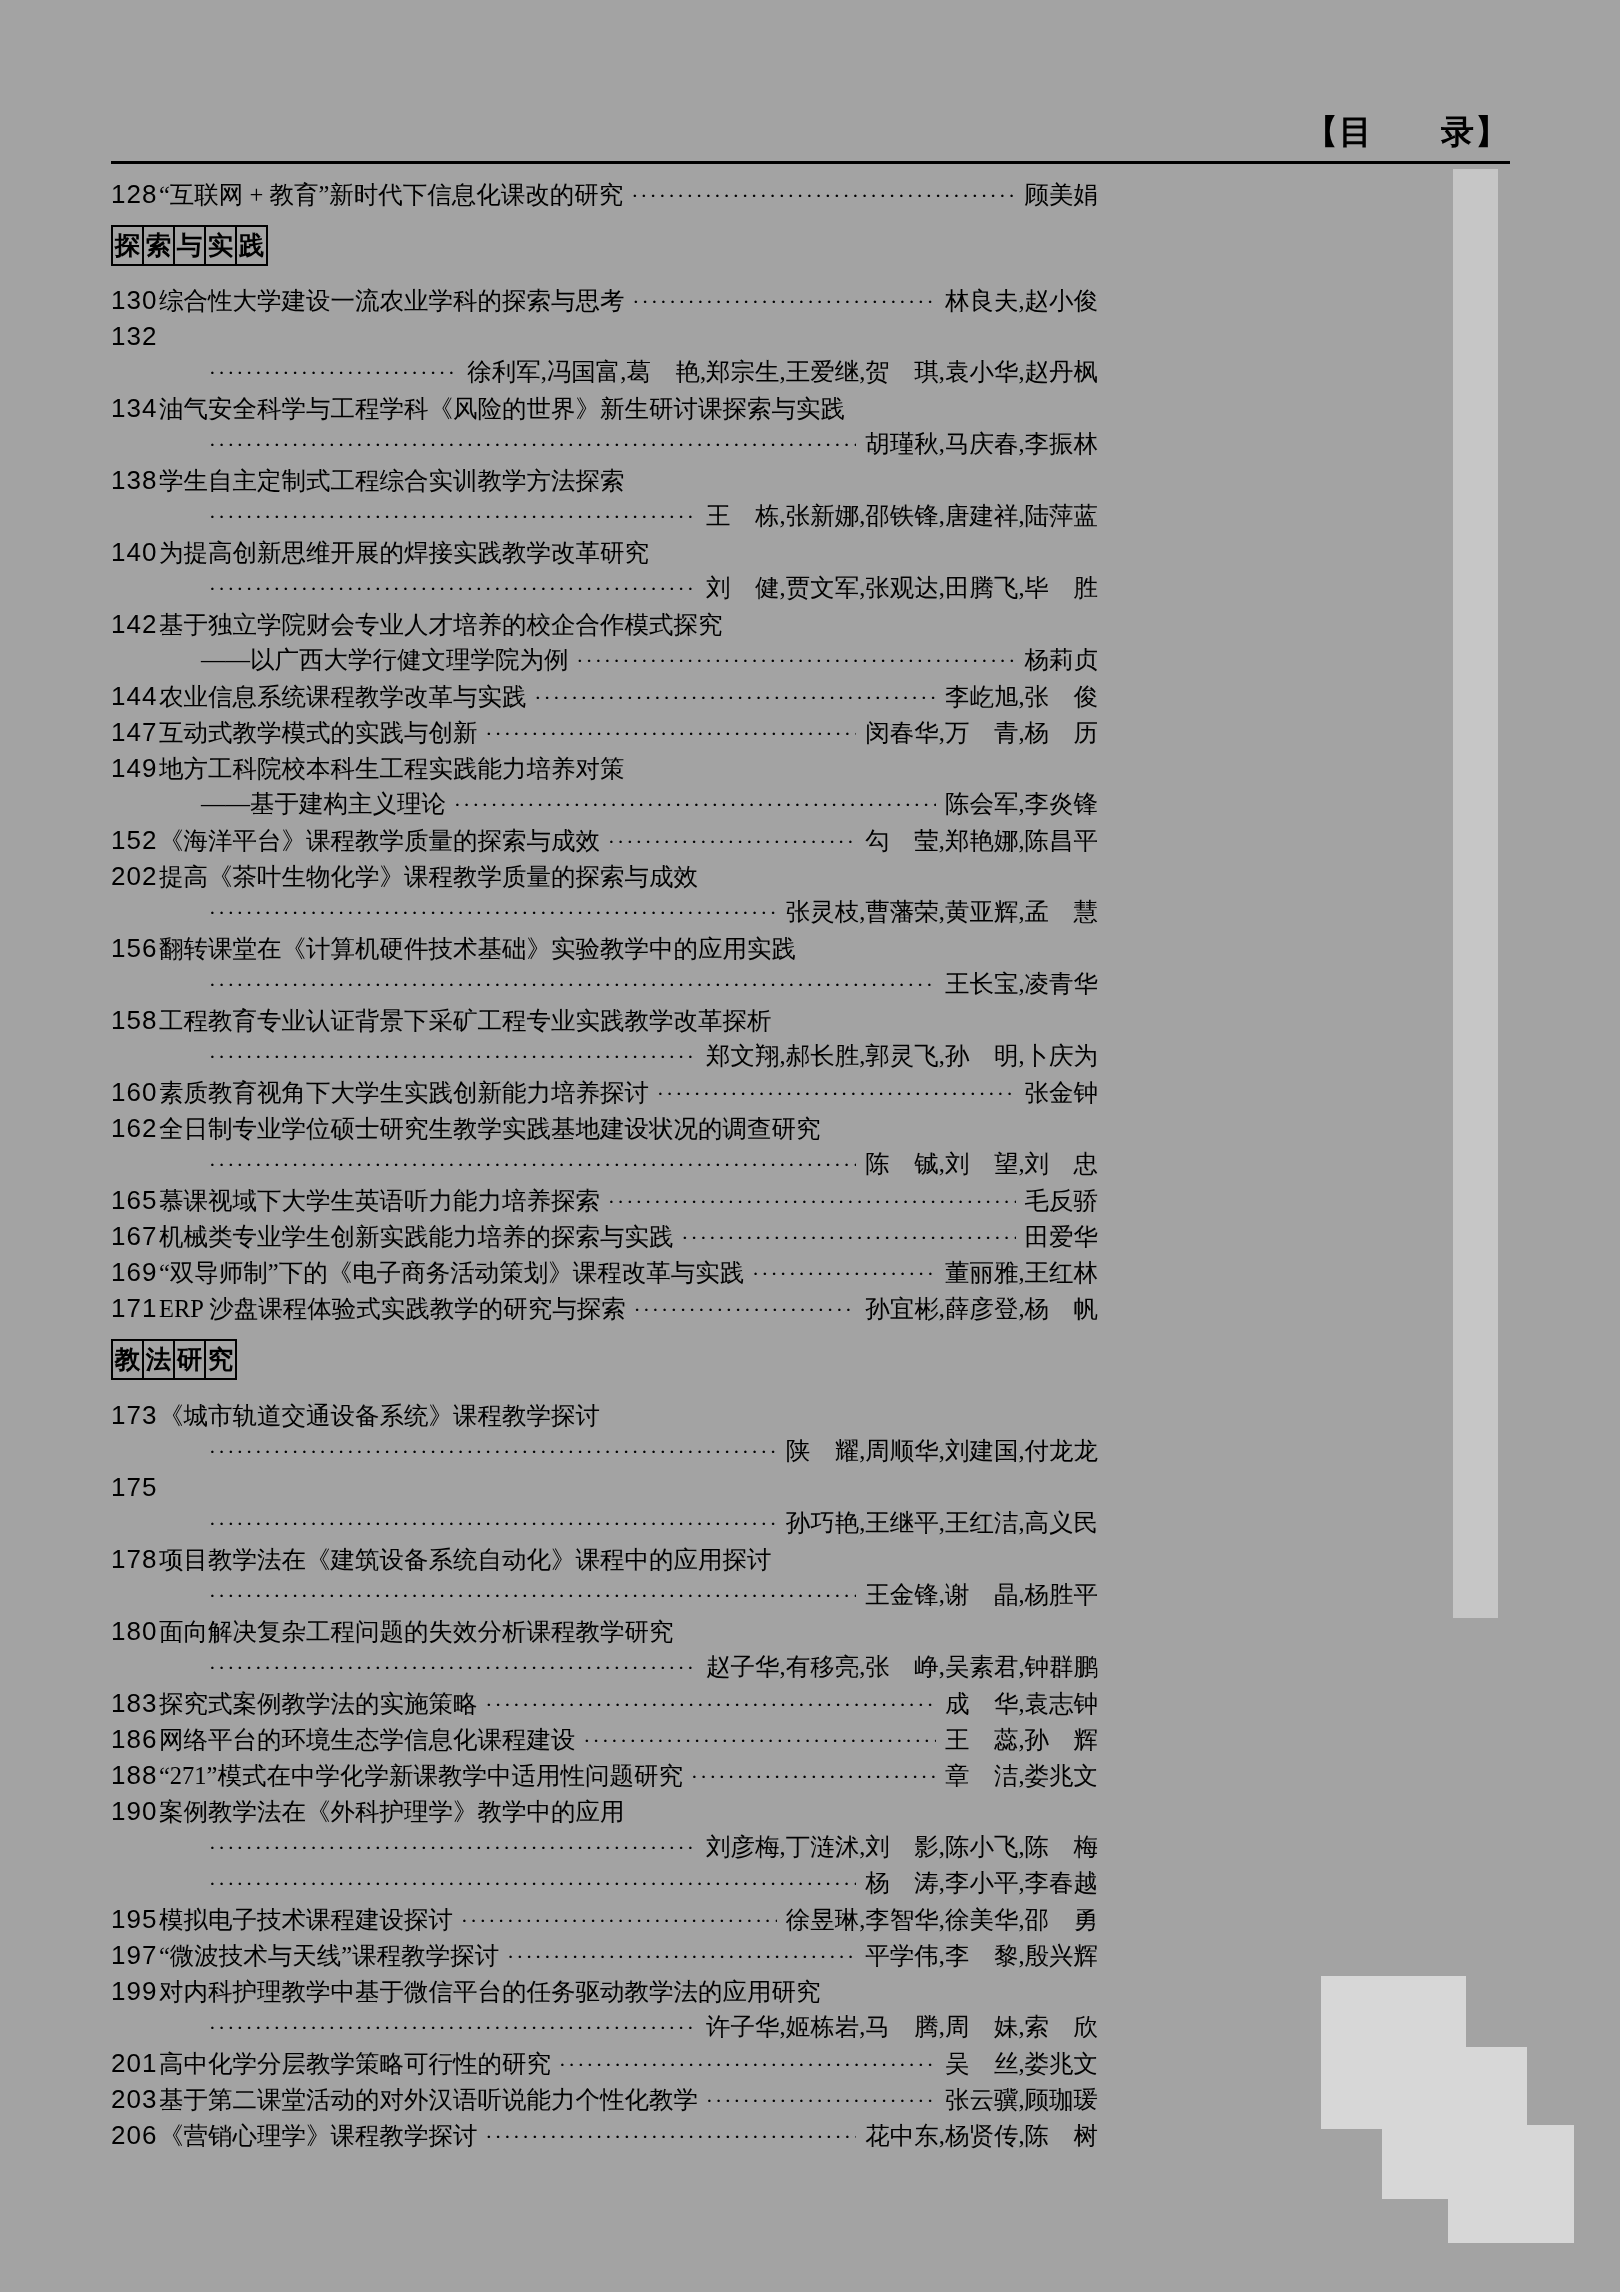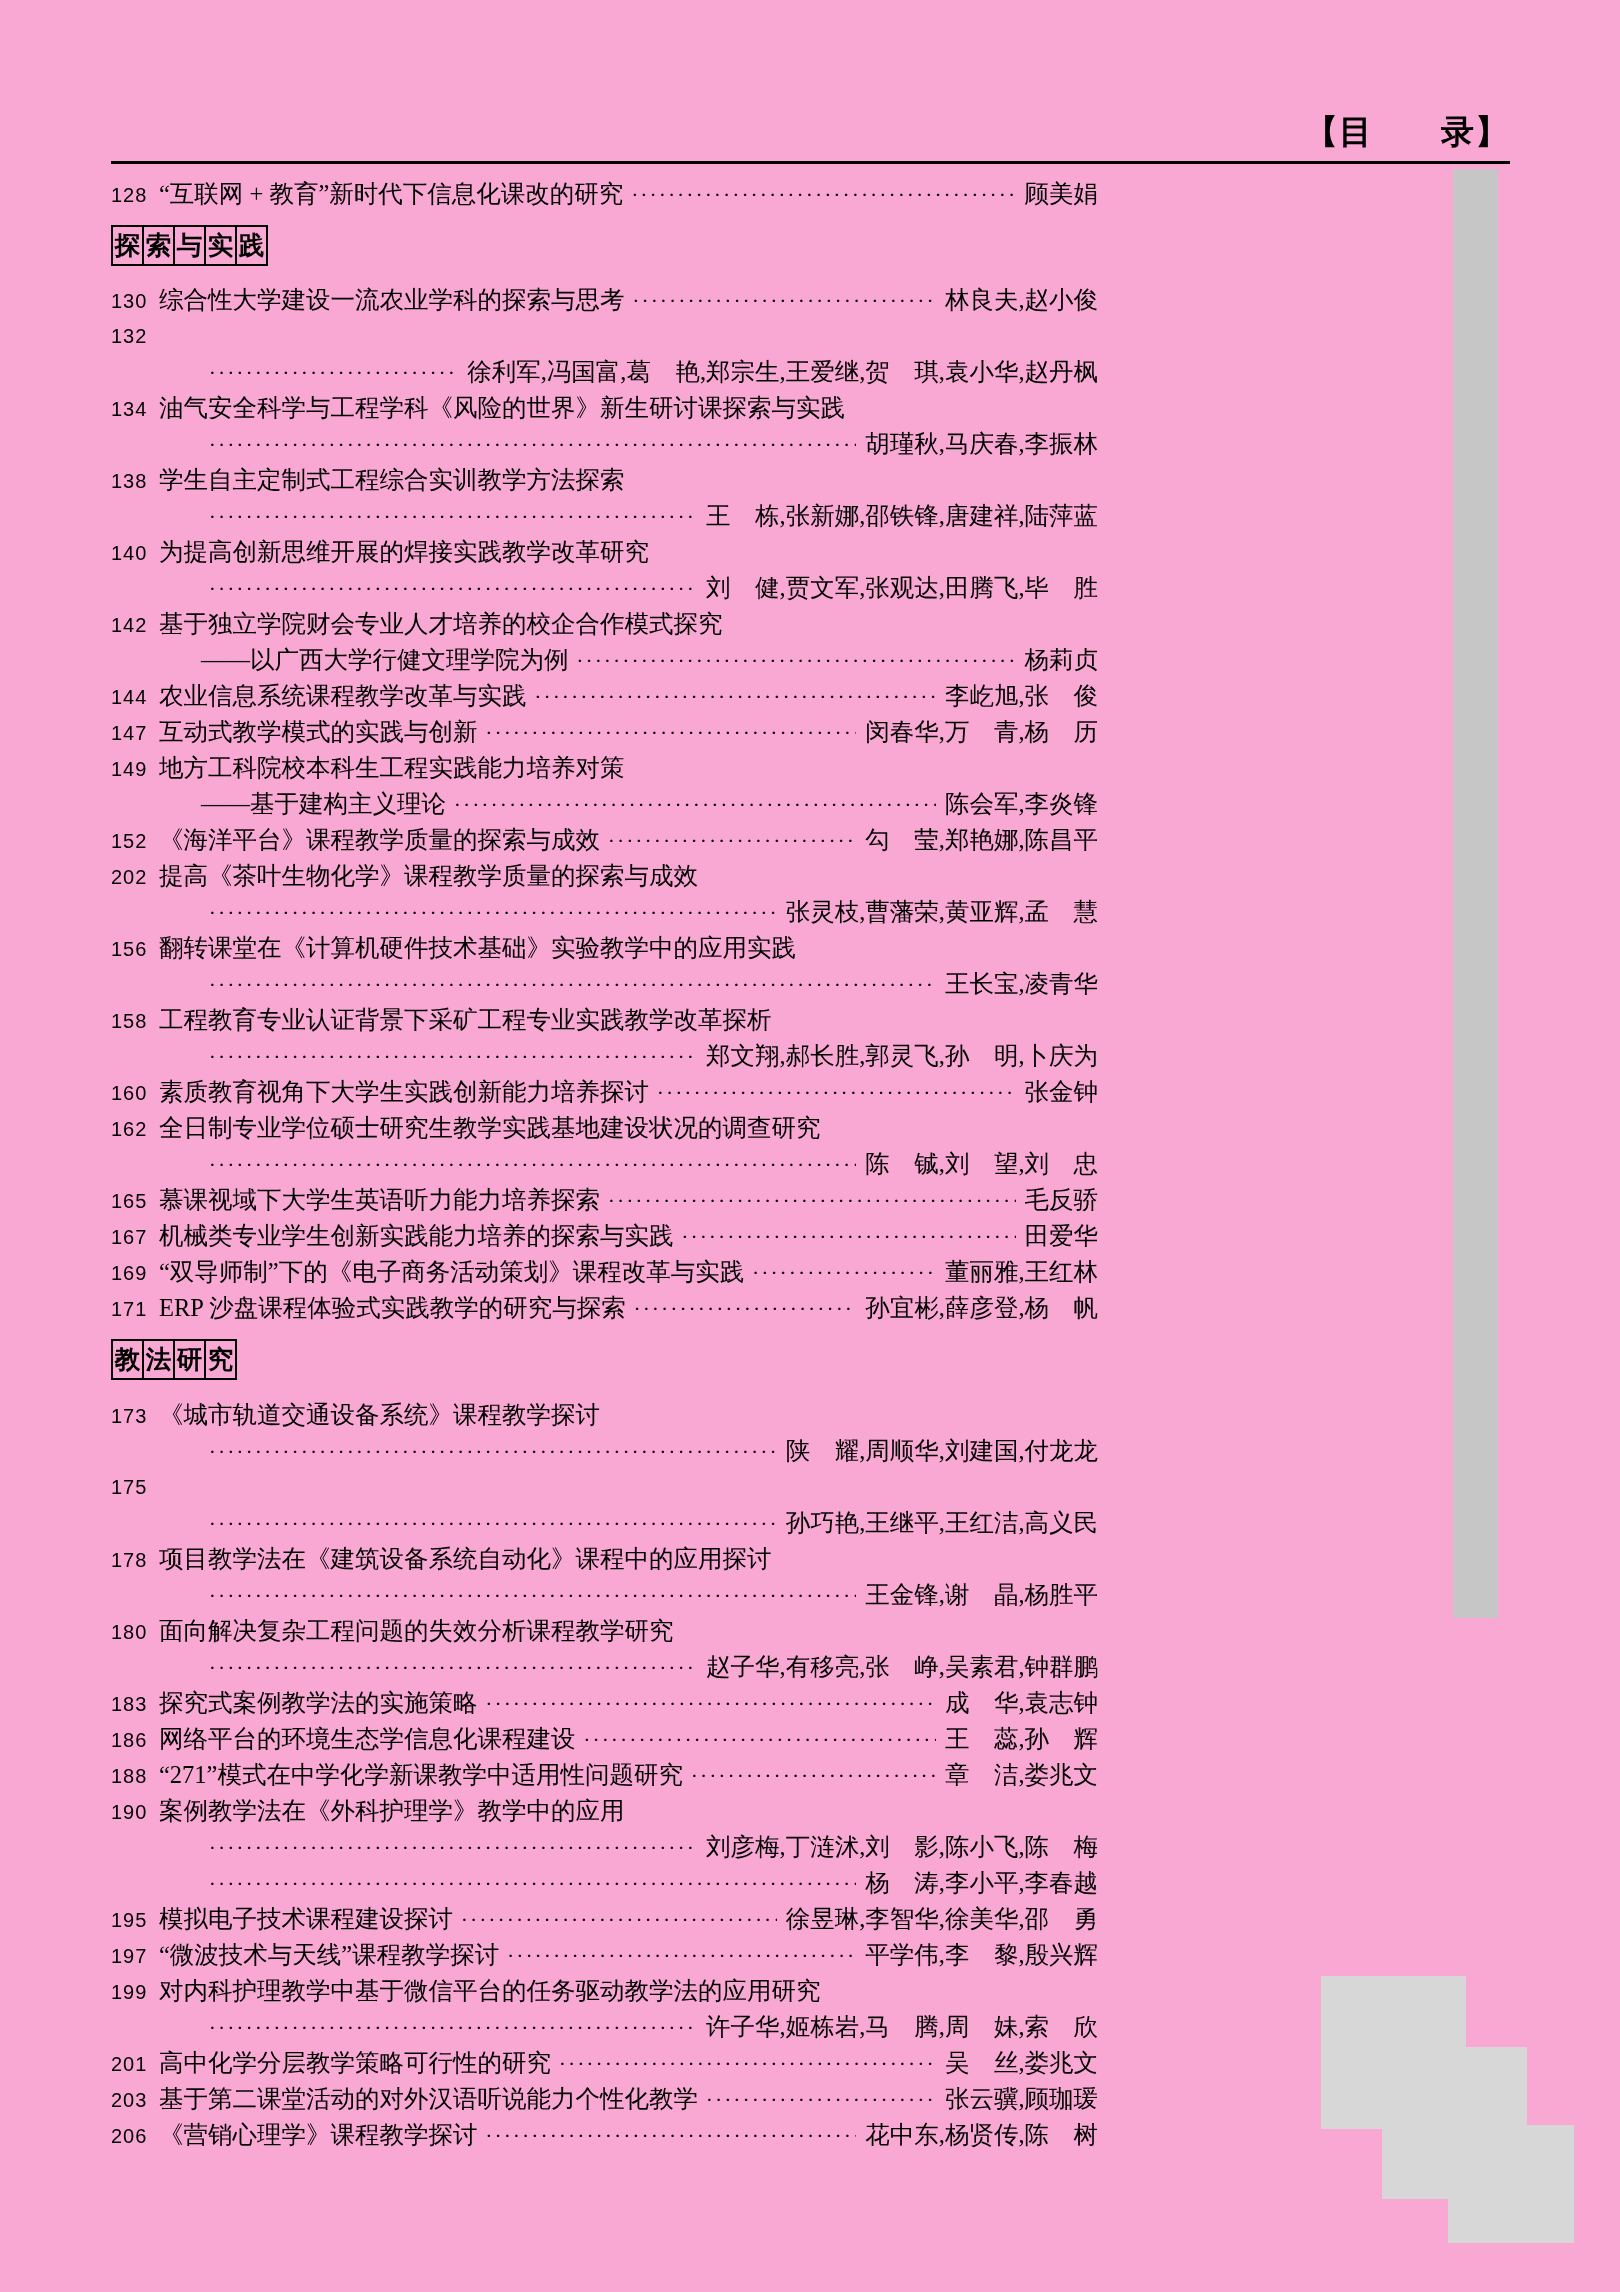--- a/index.html
+++ b/index.html
@@ -4,21 +4,21 @@
 <style>
   :root{
     --bar:#c6c6c6;
     --sq:#d7d7d7;
     --ink:#000000;
   }
   html,body{margin:0;padding:0;background:#ffffff;}
   .page{
     position:relative;
     width:1620px;height:2293px;
-    background:#f9a8d4;
+    background:#a3a3a3;
     color:var(--ink);
     font-family:"Liberation Serif", serif;
     overflow:hidden;
   }
   .header-title{
     position:absolute;top:110px;right:111px;
     font-size:33px;font-weight:bold;letter-spacing:1px;
     white-space:nowrap;
   }
   .rule{
@@ -37,21 +37,21 @@
     position:absolute;left:111px;top:176px;width:987px;
   }
   .row{
     display:flex;align-items:baseline;
     height:36px;line-height:36px;
     font-size:24.5px;white-space:nowrap;
   }
   .row .num{
     flex:none;width:48px;
     font-family:"Liberation Sans", sans-serif;
-    font-size:20px;letter-spacing:1px;
+    font-size:26px;letter-spacing:1px;
   }
   .row.cont{padding-left:90px;}
   .row .title,.row .pre{flex:none;}
   .leader{
     flex:1 1 0;min-width:9.8px;
     overflow:hidden;white-space:nowrap;
     margin:0 8.8px 0 7.8px;
     font-size:21.6px;letter-spacing:2px;
   }
   .authors{flex:none;}

